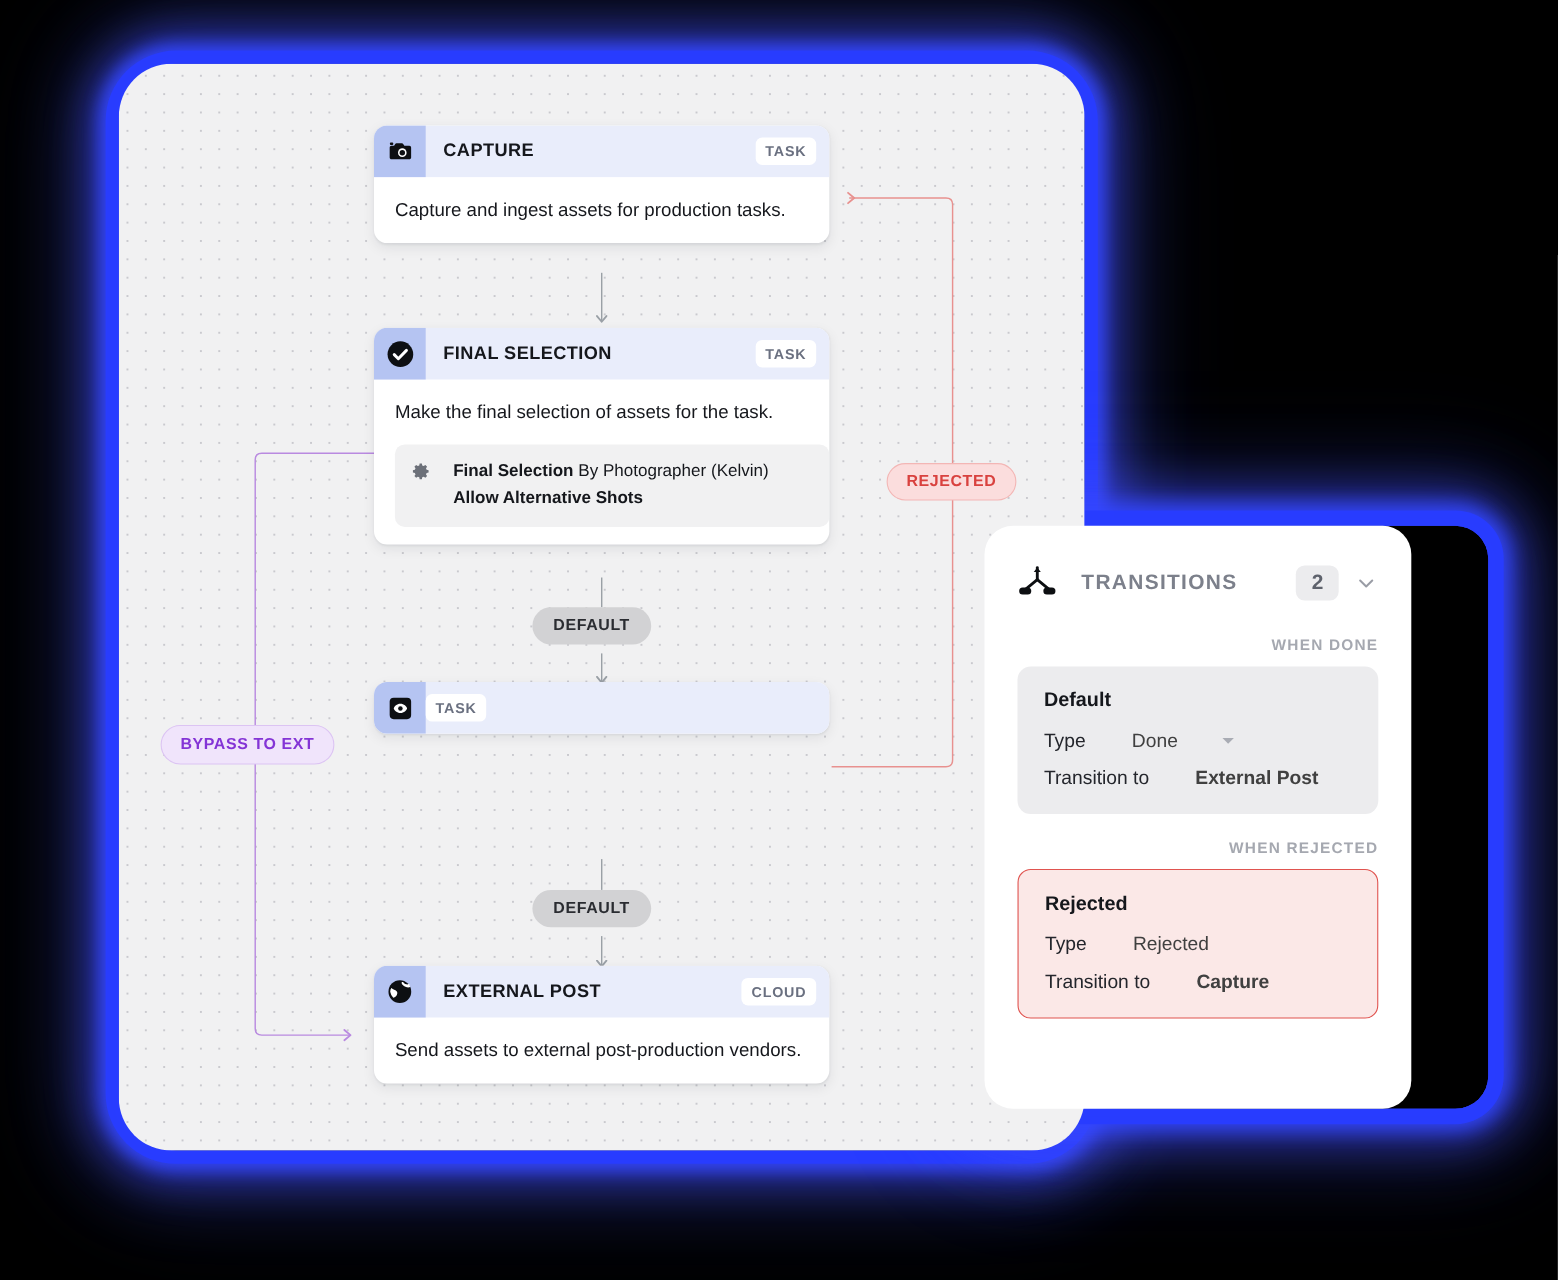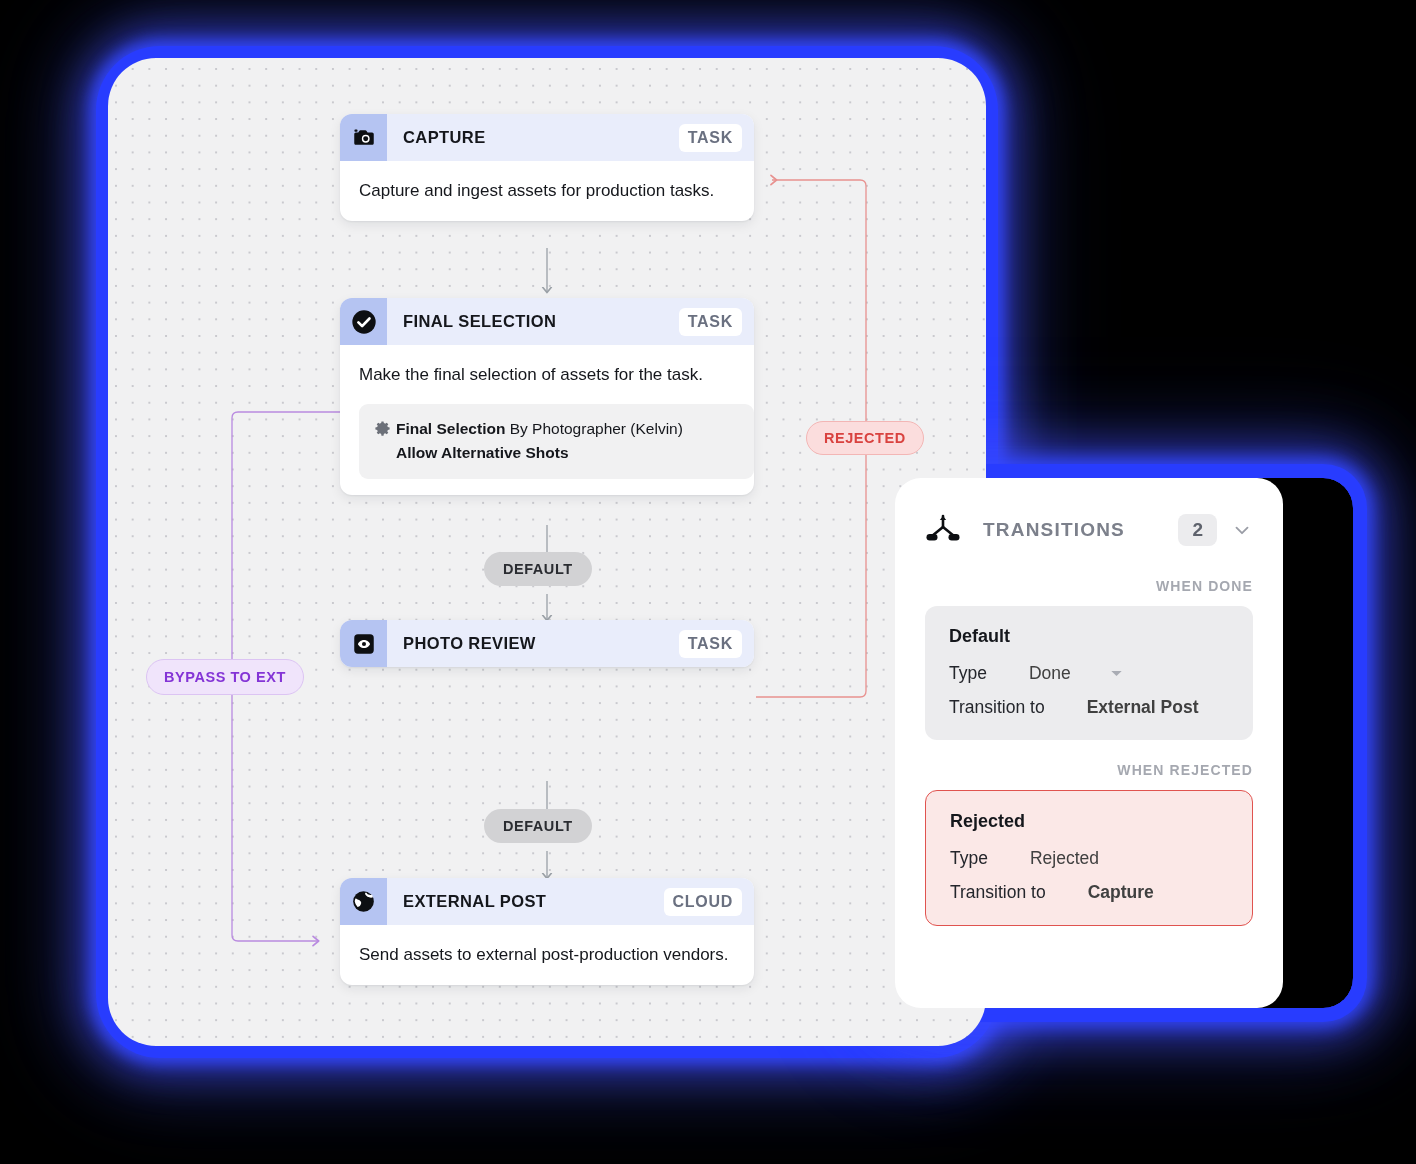--- a/index.html
+++ b/index.html
@@ -90,41 +90,41 @@
     font-size: 16.5px;
     font-weight: 700;
     letter-spacing: 0.4px;
     color: #15171c;
   }
   .node-badge {
     align-self: center;
     margin-right: 12px;
     background: #ffffff;
     color: #6a7080;
-    font-size: 16px;
+    font-size: 13px;
     font-weight: 700;
     letter-spacing: 0.7px;
     padding: 5px 9px;
     border-radius: 6px;
   }
   .node-body { padding: 16px 0 16px 19px; }
   .node-desc {
     font-size: 17px;
     line-height: 1.62;
     color: #15171c;
     margin: 0;
   }
   .attr-box {
     margin-top: 15px;
     background: #f1f1f2;
     border-radius: 9px;
     padding: 13px 14px;
     display: flex;
     align-items: flex-start;
-    gap: 4px;
+    gap: 20px;
   }
   .attr-gear { flex: 0 0 auto; padding-top: 2px; }
   .attr-lines { font-size: 15.5px; line-height: 1.6; color: #15171c; }
   .attr-lines .k { font-weight: 700; }
   .attr-lines .v { font-weight: 400; }
 
   
   .pill {
     position: absolute;
     display: flex;
@@ -309,21 +309,20 @@
 
   <div class="node" style="left:232px; top:562px;">
     <div class="node-head">
       <div class="node-icon">
         <svg width="26" height="26" viewBox="0 0 24 24">
           <rect x="3" y="3" width="18" height="18" rx="3.4" fill="#0d0f12"></rect>
           <path d="M12 8.2c-3 0-5.1 2.3-5.6 3.8.5 1.5 2.6 3.8 5.6 3.8s5.1-2.3 5.6-3.8c-.5-1.5-2.6-3.8-5.6-3.8z" fill="#ffffff"></path>
           <circle cx="12" cy="12" r="1.9" fill="#0d0f12"></circle>
         </svg>
       </div>
-      <div class="node-title">PHOTO REVIEW</div>
       <div class="node-badge">TASK</div>
     </div>
   </div>
 
   <div class="pill pill-default" style="left:376px; top:751px;">DEFAULT</div>
 
   <div class="node" style="left:232px; top:820px;">
     <div class="node-head">
       <div class="node-icon">
         <svg width="27" height="27" viewBox="0 0 24 24">

